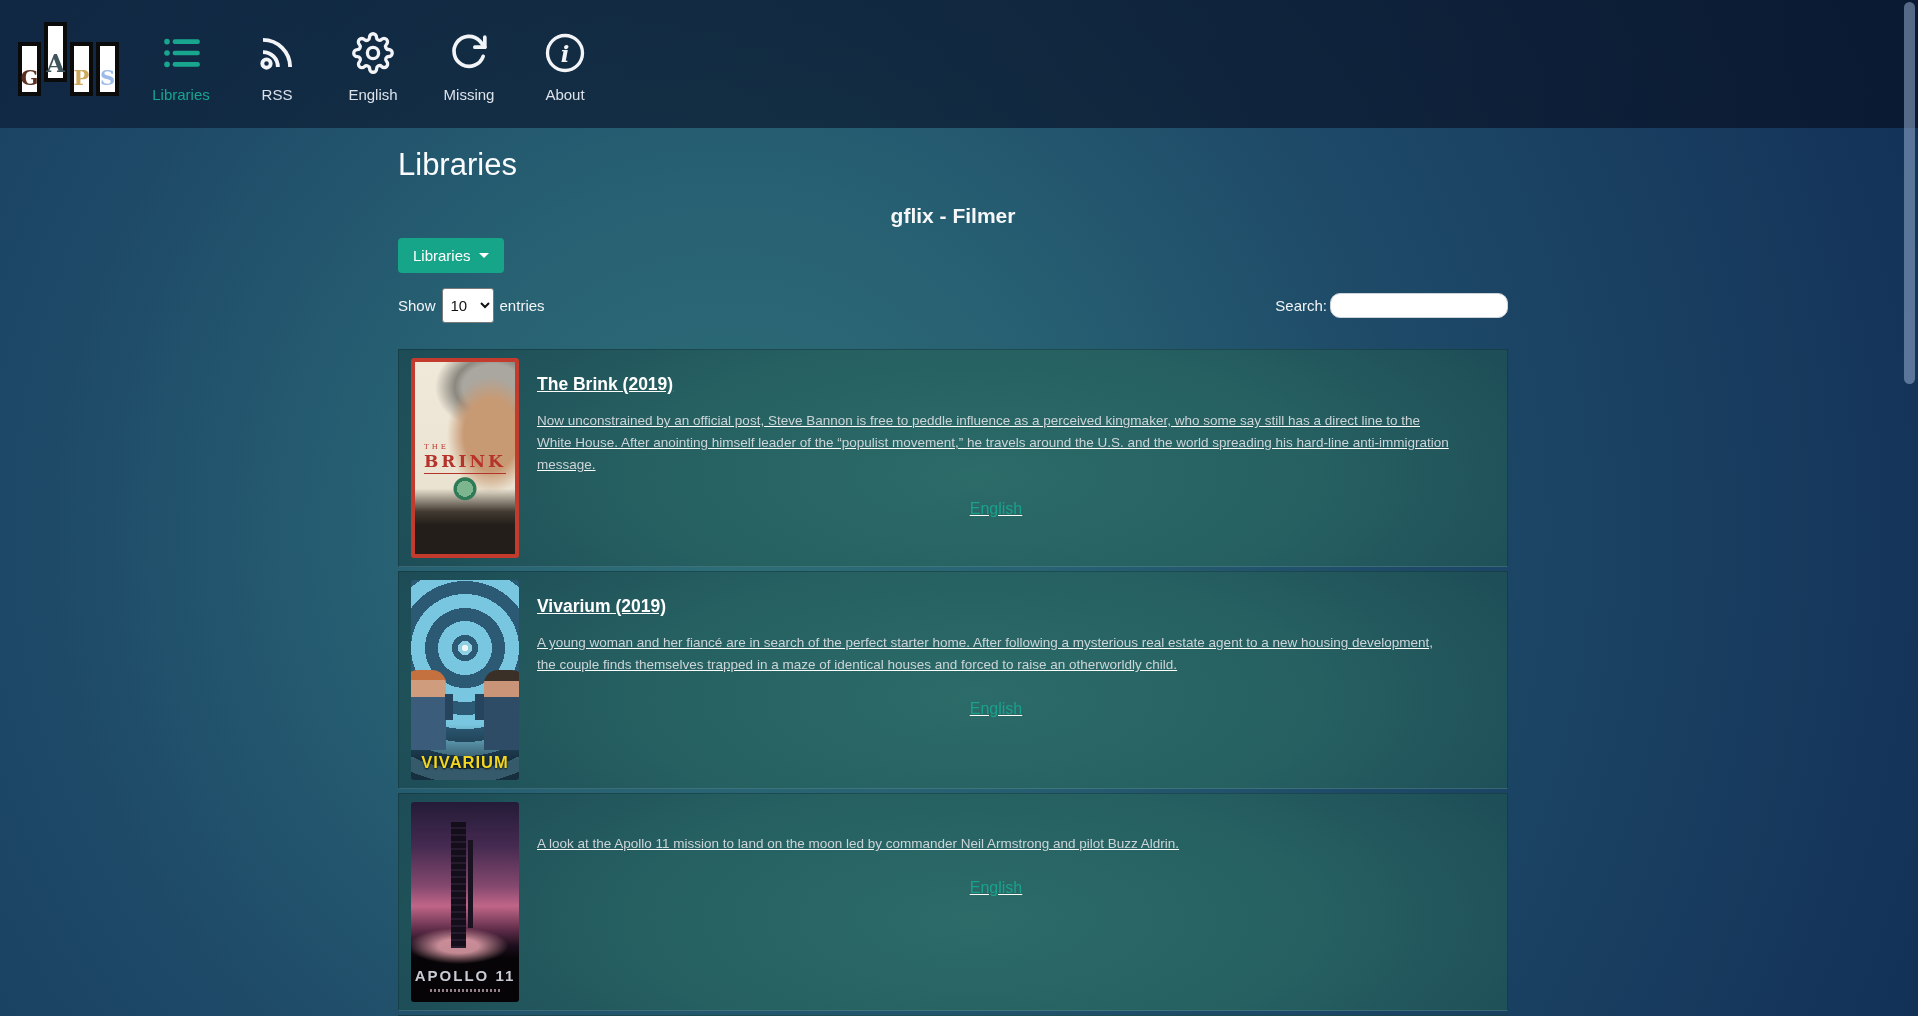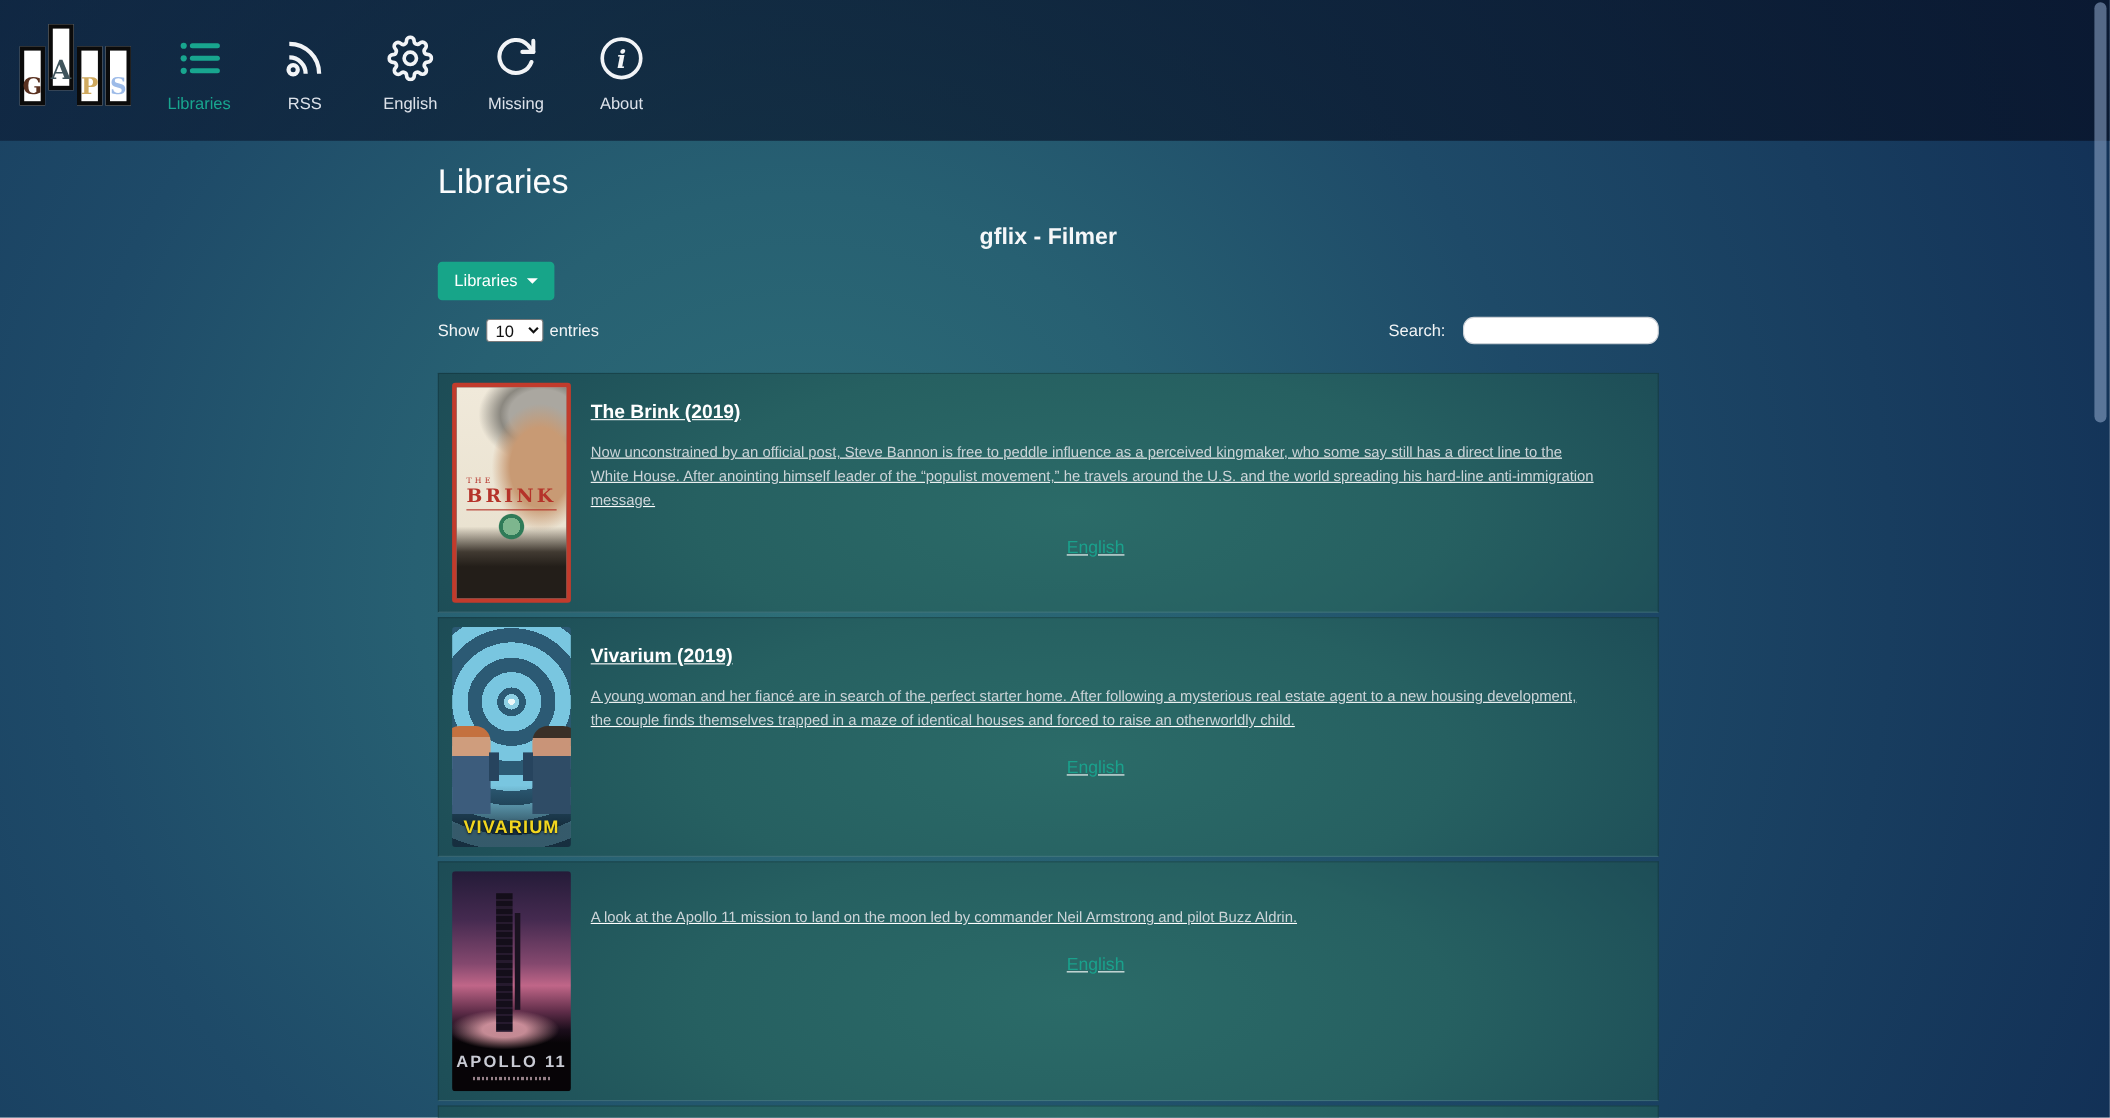--- a/index.html
+++ b/index.html
@@ -64,27 +64,27 @@
     border-top: 5px solid #fff;
   }
 
   .controls-row {
     margin-top: 15px;
     display: flex; justify-content: space-between; align-items: center;
     font-size: 15px; color: #f2f4f6;
   }
   .show-group { display: flex; align-items: center; gap: 6px; }
   .page-size-select {
-    height: 21px; min-width: 52px;
+    height: 35px; min-width: 52px;
     font-size: 15px; font-family: "Liberation Sans", sans-serif;
     background: #fff; color: #111;
     border: 1px solid #7a7a7a; border-radius: 3px;
     padding: 1px 4px;
   }
-  .search-group { display: flex; align-items: center; gap: 16px; }
+  .search-group { display: flex; align-items: center; gap: 3px; }
   .search-input {
     width: 178px; height: 25px;
     border: 1px solid #cdd2d8; border-radius: 10px;
     background: #fff; padding: 0 9px;
     font-size: 14px; font-family: "Liberation Sans", sans-serif; color: #111;
     outline: none;
   }
 
   
   .movie-list { margin-top: 26px; }

